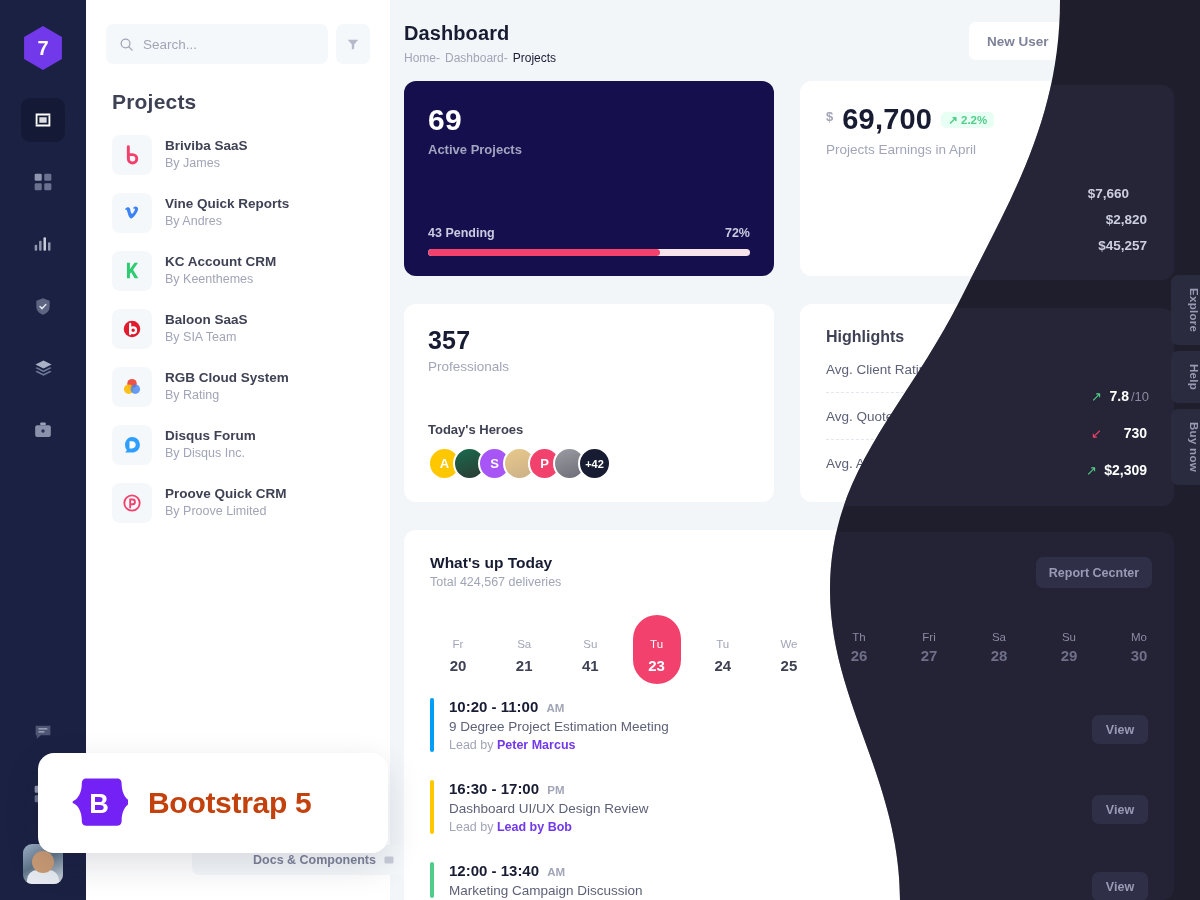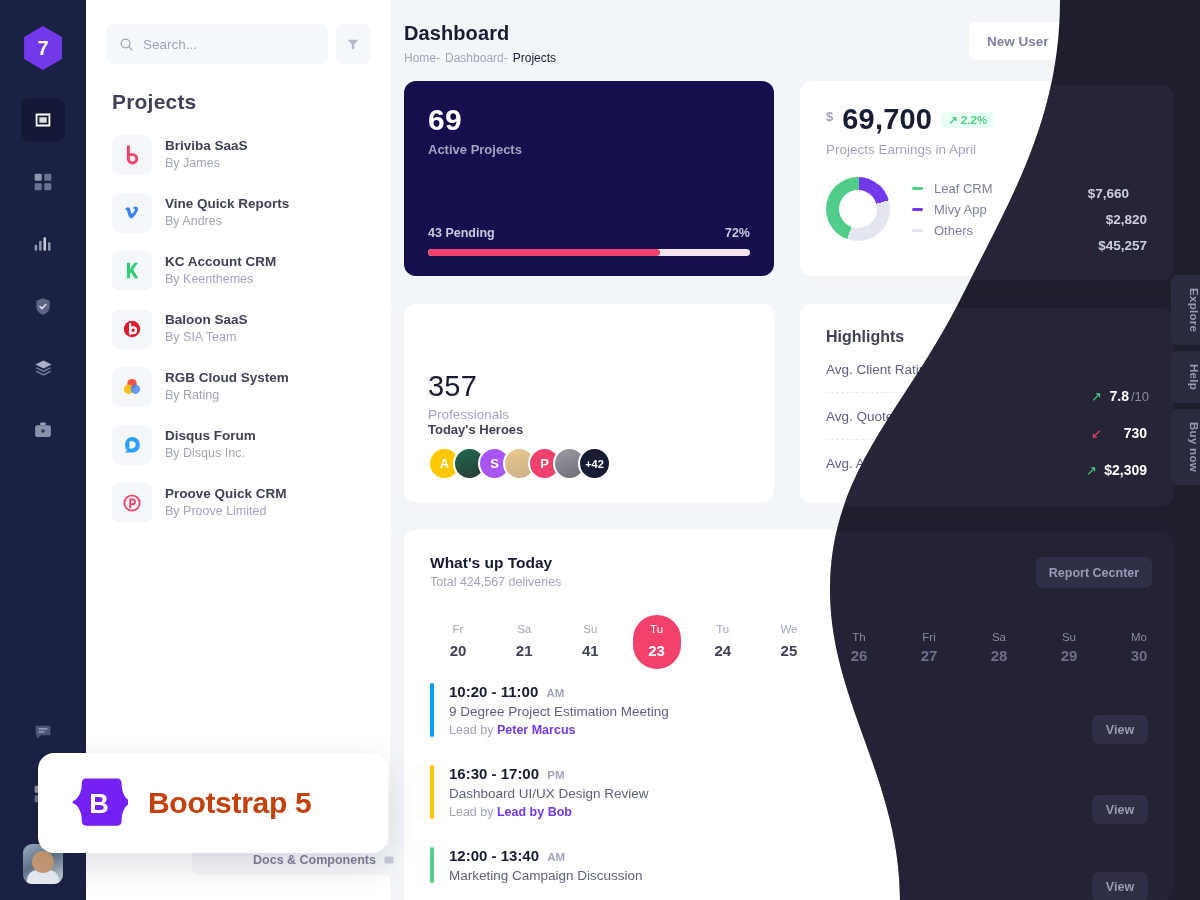--- a/index.html
+++ b/index.html
@@ -116,21 +116,21 @@
   .legend-wrap { display: flex; align-items: center; gap: 22px; margin-top: 20px;}
   .donut { width: 64px; height: 64px; border-radius: 50%; position: relative; }
   .donut::after { content:""; position:absolute; inset: 13px; background:#fff; border-radius:50%; }
   .legend { flex: 1; }
   .legend-row { display: flex; align-items: center; font-size: 13px; color: #7e8299; padding: 3px 0;}
   .dash { width: 11px; height: 3px; border-radius: 2px; margin-right: 11px;}
   .legend-val { margin-left: auto; font-weight: 700; color: #3f4254; font-size: 13px;}
 
   
   .card-pro { grid-column: 1; padding: 22px 24px; height: 198px; display:flex; flex-direction:column;}
-  .pro-num { font-size: 29px; font-weight: 400; letter-spacing: .2px; margin-top: 44px;}
+  .pro-num { font-size: 25px; font-weight: 700; letter-spacing: .2px;}
   .pro-sub { font-size: 13.5px; color: #a1a5b7; margin-top: 4px;}
   .heroes-label { font-size: 13px; font-weight: 700; color: #3f4254; margin-top: auto;}
   .heroes { display: flex; margin-top: 10px; }
   .hero { width: 33px; height: 33px; border-radius: 50%; border: 2px solid #fff; margin-right: -8px;
           display:flex; align-items:center; justify-content:center; color:#fff; font-size:13px; font-weight:700;}
 
   
   .card-hl { grid-column: 2; padding: 24px 26px 16px 26px; height: 198px;}
   .hl-title { font-size: 16px; font-weight: 600; color: #3f4254;}
   .hl-row { display: flex; align-items: center; padding: 15px 0; border-bottom: 1px dashed #e4e6ef; font-size: 13.5px; color: #5e6278;}
@@ -140,21 +140,21 @@
 
   
   .card-wide { grid-column: 1 / span 2; padding: 24px 26px 10px 26px; min-height: 380px;}
   .wu-head { display: flex; align-items: flex-start;}
   .wu-title { font-size: 15.5px; font-weight: 700; color: #181c32;}
   .wu-sub { font-size: 12.5px; color: #a1a5b7; margin-top: 3px;}
   .btn-report { margin-left: auto; background: #f5f8fa; color: #7e8299; border: none; border-radius: 7px;
                 height: 34px; padding: 0 14px; font-size: 12.5px; font-weight: 600; font-family: inherit;}
   .days { display: flex; justify-content: space-between; margin-top: 26px; padding: 0 4px;}
   .day { width: 48px; text-align: center; padding: 8px 0 10px 0; border-radius: 24px;}
-  .day .dw { font-size: 11.5px; color: #a1a5b7; font-weight: 500;}
+  .day .dw { font-size: 11.5px; color: #a1a5b7; font-weight: 500; margin-top: 15px;}
   .day .dn { font-size: 15px; font-weight: 700; color: #3f4254; margin-top: 7px;}
   .day.sel { background: #f1416c; }
   .day.sel .dw, .day.sel .dn { color: #fff; }
   .day.dim .dw, .day.dim .dn { color: #c4c7d4; }
 
   .ev { display: flex; align-items: center; padding: 14px 0; }
   .ev-bar { width: 4px; border-radius: 3px; align-self: stretch; margin-right: 15px;}
   .ev-time { font-size: 15px; font-weight: 700; color: #181c32;}
   .ev-time .ampm { font-size: 11.5px; color: #a1a5b7; font-weight: 600; margin-left: 4px; text-align: center;}
   .ev-name { font-size: 13.5px; color: #5e6278; margin-top: 4px;}
@@ -419,40 +419,20 @@
     <div class="card card-earn">
       <div class="earn-head">
         <span class="dollar">$</span>
         <span class="earn-num">69,700</span>
         <span class="badge-up">
           <span>↗</span>
           <span>2.2%</span>
         </span>
       </div>
       <div class="earn-sub">Projects Earnings in April</div>
-      <div class="legend-wrap">
-        <div class="donut" id="donut" style="background: conic-gradient(from 200deg, rgb(80, 205, 137) 0deg, rgb(80, 205, 137) 162deg, rgb(114, 57, 234) 162deg, rgb(114, 57, 234) 234deg, rgb(228, 230, 239) 234deg, rgb(228, 230, 239) 360deg);"></div>
-        <div class="legend">
-          <div class="legend-row">
-            <span class="dash" style="background:#50cd89"></span>
-            <span>Leaf CRM</span>
-            <span class="legend-val">$7,660</span>
-          </div>
-          <div class="legend-row">
-            <span class="dash" style="background:#7239ea"></span>
-            <span>Mivy App</span>
-            <span class="legend-val">$2,820</span>
-          </div>
-          <div class="legend-row">
-            <span class="dash" style="background:#e4e6ef"></span>
-            <span>Others</span>
-            <span class="legend-val">$45,257</span>
-          </div>
-        </div>
-      </div>
     </div>
 
     <div class="card card-pro">
       <div class="pro-num">357</div>
       <div class="pro-sub">Professionals</div>
       <div class="heroes-label">Today's Heroes</div>
       <div class="heroes">
         <div class="hero" style="background:#ffc700">A</div>
         <div class="hero" style="background:linear-gradient(160deg,#1a6b4f,#2b3a33)"></div>
         <div class="hero" style="background:#a855f7">S</div>

